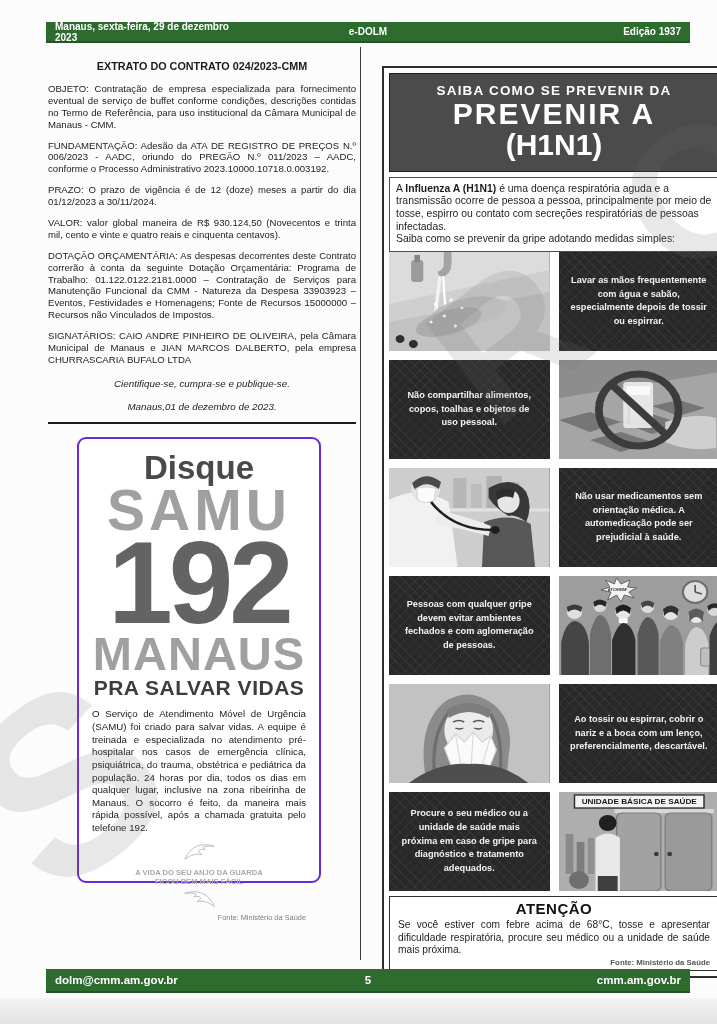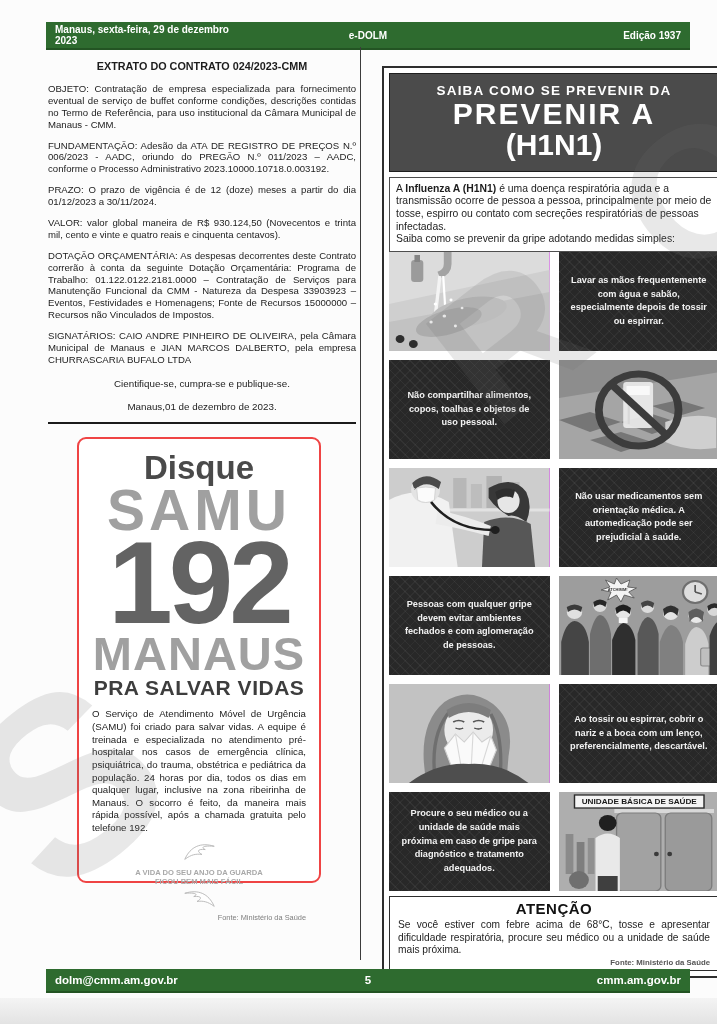--- a/index.html
+++ b/index.html
@@ -6,37 +6,37 @@
   body{display:flex;justify-content:center;font-family:"Liberation Sans",sans-serif;}
   .sheet{position:relative;width:717px;height:1024px;background:#fcfcfc;overflow:hidden;}
   .bottom-edge{position:absolute;left:0;right:0;top:998px;bottom:0;background:linear-gradient(#f4f4f4,#e3e3e3);}
 
   
   .bar{position:absolute;left:46px;width:644px;background:#2e6b2f;color:#fff;font-weight:bold;
        display:flex;align-items:center;box-sizing:border-box;padding:0 9px;border-bottom:2px solid #235423;}
   .bar .l{flex:1;text-align:left;}
   .bar .c{flex:1;text-align:center;}
   .bar .r{flex:1;text-align:right;}
-  .topbar{top:22px;height:28px;font-size:10px;gap:41px;}
+  .topbar{top:22px;height:21px;font-size:10px;gap:41px;}
   .botbar{top:969px;height:24px;font-size:11.5px;}
 
   .divider{position:absolute;left:360px;top:47px;width:1.3px;height:913px;background:#3c3c3c;}
 
   
   .leftcol{position:absolute;left:48px;top:60px;width:308px;color:#1c1c1c;}
   .c-title{font-size:10.8px;font-weight:bold;text-align:center;margin:0 0 11px;}
   .par{font-size:9.6px;line-height:1.24;text-align:justify;margin:0 0 9px;}
-  .center-line{font-size:9.8px;text-align:center;margin:12px 0 0;}
+  .center-line{font-size:9.8px;text-align:center;margin:12px 0 0;font-style:italic;}
   .sig-wrap{text-align:center;margin-top:4px;}
   .sig-name{font-size:9.8px;font-weight:bold;text-align:center;margin-top:0;}
   .sig-role{font-size:9.6px;font-weight:bold;text-align:center;}
   .rule{border:none;border-top:2px solid #1b1b1b;margin:10px 0 0;}
 
   
-  .samu{margin:13px 8px 0 29px;width:244px;height:446px;border:2px solid #ef4444;border-radius:9px;
+  .samu{margin:13px 8px 0 29px;width:244px;height:446px;border:2px solid #6d28d9;border-radius:9px;
         box-sizing:border-box;padding:12px 13px 12px;text-align:center;background:#fff;}
   .s1{font-size:33px;font-weight:bold;color:#4a4a4a;line-height:1;}
   .s2{font-size:57px;font-weight:bold;color:#a0a0a0;line-height:.92;letter-spacing:4px;}
   .s3{font-size:116px;font-weight:bold;color:#636363;line-height:.82;letter-spacing:-4px;}
   .s4{font-size:47px;font-weight:bold;color:#a0a0a0;line-height:.98;letter-spacing:1px;}
   .s5{font-size:21px;font-weight:bold;color:#3d3d3d;line-height:1.05;letter-spacing:.5px;}
   .s-body{font-size:9.7px;line-height:1.3;text-align:justify;margin-top:9px;color:#222;}
   .slogan-row{display:flex;align-items:center;justify-content:center;gap:3px;margin-top:8px;flex-direction:column;}
   .slogan{font-size:7.6px;font-weight:bold;color:#a9a9a9;line-height:1.3;}
   .wing.right svg{transform:scaleX(-1);}

